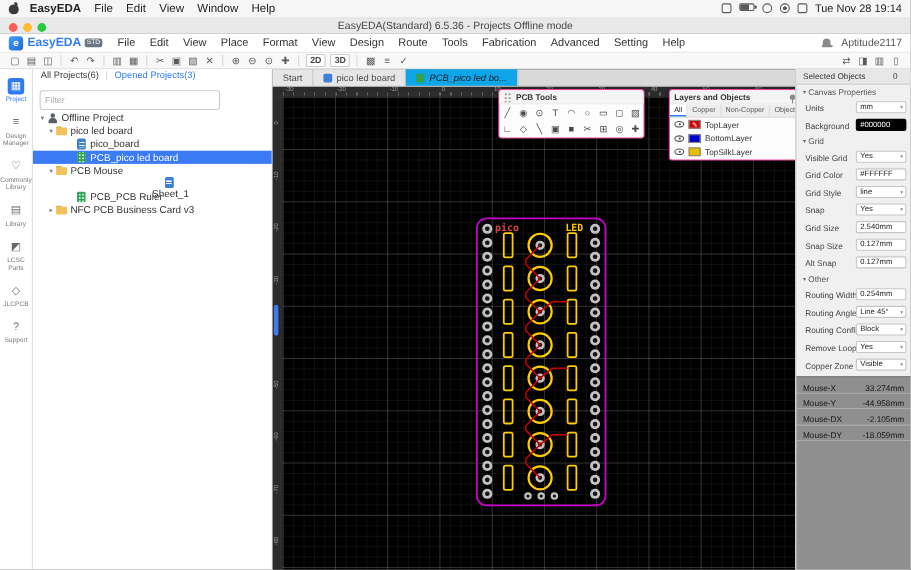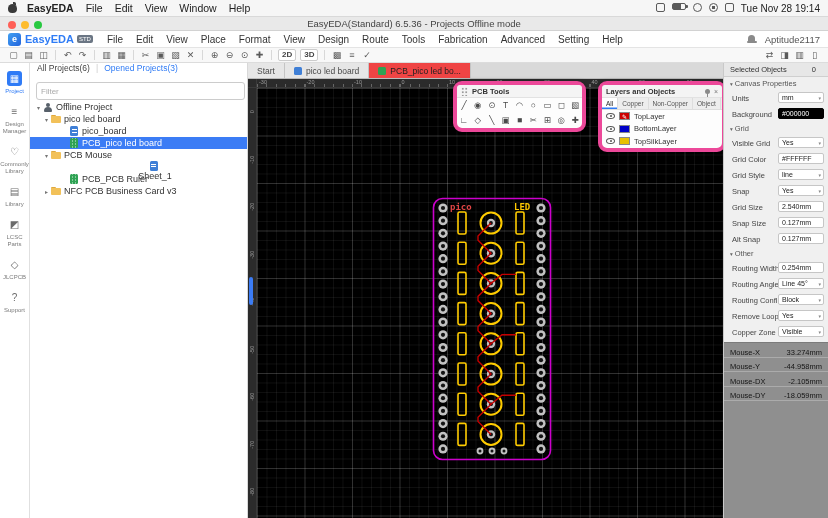--- a/index.html
+++ b/index.html
@@ -63,21 +63,21 @@
   .rail-item.active .rail-ic { background:#2f7bf6; color:#fff; }
   .rail-item.active .rail-label { color:#2f7bf6; }
 
   
   .project-panel { position:absolute; left:30px; top:63px; width:218px; bottom:0; background:#fff; border-right:1px solid #d8d8d8; }
   .pp-tabs { height:16px; display:flex; align-items:flex-start; padding:0 7px; gap:6px; font-size:8.5px; }
   .pp-tab-all { color:#444; }
   .pp-tab-div { color:#ccc; }
   .pp-tab-open { color:#2f7bf5; }
   .pp-filter { position:absolute; left:6px; right:8px; top:19px; height:13px; border:1px solid #ccc; border-radius:3px;
-    font-size:8px; padding:8px 4px; color:#333; font-family:"Liberation Sans",sans-serif; outline:none; width:209px; }
+    font-size:8px; padding:8px 4px; color:#333; font-family:"Liberation Sans",sans-serif; outline:none; width:164px; }
   .pp-filter::placeholder { color:#aaa; }
   .tree { position:absolute; left:0; right:0; top:38px; }
   .tree-row { height:12px; display:flex; align-items:center; font-size:9px; color:#333; }
   .tree-row.selected { background:#3b7cf5; color:#fff; }
   .tree-caret { width:9px; font-size:6px; color:#777; text-align:center; flex:none; }
   .tree-row.selected .tree-caret { color:#dce9ff; }
   .tree-label { margin-left:3px; white-space:nowrap; }
   .ic { width:10px; height:10px; position:relative; flex:none; }
   .ic-user::before { content:""; position:absolute; left:3px; top:0.5px; width:4px; height:4px; border-radius:50%; background:#57606a; }
   .ic-user::after { content:""; position:absolute; left:1px; top:5px; width:8px; height:4.5px; border-radius:4px 4px 1px 1px; background:#57606a; }
@@ -87,21 +87,21 @@
   .ic-sch::after { content:""; position:absolute; left:1.5px; right:1.5px; top:2.5px; height:5px;
     background:repeating-linear-gradient(#fff 0 1px, transparent 1px 2.5px); }
   .ic-pcb { background:#2fa254; border-radius:1.5px; width:8px; height:10px; margin:0 1px;
     background-image:radial-gradient(#d7f5e0 0.7px, transparent 0.9px); background-size:3px 3px; background-position:1px 1.5px; }
 
   
   .canvas-wrap { position:absolute; left:248px; top:63px; width:475px; bottom:0; background:#000; }
   .doc-tabs { position:absolute; left:0; top:0; right:0; height:16px; background:#d9d9d9; border-bottom:1px solid #bbb; display:flex; }
   .dtab { display:flex; align-items:center; gap:4px; padding:0 9px; font-size:8.5px; color:#4a4a4a;
     background:#e6e6e6; border-right:1px solid #c4c4c4; }
-  .dtab.active { background:#ef4444; color:#222; }
+  .dtab.active { background:#0ea5e9; color:#222;font-style:italic; }
   .tabicon { width:8px; height:8px; border-radius:1.5px; flex:none; }
   .tabicon.sch { background:#3f7fd6; }
   .tabicon.pcb { background:#2fa254; }
   .hruler { position:absolute; left:9px; right:0; top:16px; height:9px; background:#2b2b2b; border-bottom:1px solid #3a3a3a; overflow:hidden; display:flex; }
   .hruler span { width:47.5px; flex:none; font-size:5.5px; color:#9a9a9a; padding-left:2px;
     background:repeating-linear-gradient(90deg,#666 0 1px, transparent 1px 9.5px); background-size:100% 3px; background-position:0 100%; background-repeat:no-repeat; }
   .vruler { position:absolute; left:0; top:25px; width:9px; bottom:0; background:#2b2b2b; border-right:1px solid #3a3a3a; overflow:hidden; }
   .vruler span { display:block; height:47.5px; width:9px; font-size:5.5px; color:#9a9a9a; text-align:center;
     transform:rotate(-90deg); transform-origin:center; line-height:47.5px; }
   .ruler-corner { position:absolute; left:0; top:16px; width:9px; height:9px; background:#2b2b2b; border-right:1px solid #3a3a3a; border-bottom:1px solid #3a3a3a; }
@@ -109,35 +109,35 @@
     background-image:
       linear-gradient(rgba(255,255,255,.14) 1px, transparent 1px),
       linear-gradient(90deg, rgba(255,255,255,.14) 1px, transparent 1px),
       linear-gradient(rgba(255,255,255,.06) 1px, transparent 1px),
       linear-gradient(90deg, rgba(255,255,255,.06) 1px, transparent 1px);
     background-size:47.5px 47.5px, 47.5px 47.5px, 9.5px 9.5px, 9.5px 9.5px; }
   .vscroll-thumb { position:absolute; left:1px; top:214px; width:4px; height:28px; background:#3b7cf5; border-radius:2px; }
   #pcb-svg { position:absolute; left:175px; top:109px; }
 
   
-  .float-panel { position:absolute; background:#fdfdfd; border:4px solid #ec4899; border-radius:9px;
+  .float-panel { position:absolute; background:#fdfdfd; border:1px solid #ec4899; border-radius:3px;
     box-shadow:0 2px 6px rgba(0,0,0,.45); }
   .pcb-tools { left:205px; top:18px; width:133px; }
   .fp-head { height:13px; display:flex; align-items:center; padding:0 4px; border-bottom:1px solid #e2e2e2; background:#f4f4f4; border-radius:3px 3px 0 0; }
   .drag-dots { width:7px; height:9px; margin-right:4px;
     background-image:radial-gradient(#9a9a9a 0.8px, transparent 1px); background-size:3.5px 3.5px; }
   .fp-title { font-size:7.5px; font-weight:bold; color:#333; }
   .fp-head-icons { margin-left:auto; display:flex; align-items:center; gap:4px; }
   .pin-ic { width:5px; height:5px; border-radius:50%; background:#8a8a8a; position:relative; }
   .pin-ic::after { content:""; position:absolute; left:2px; top:4px; width:1px; height:4px; background:#8a8a8a; }
   .close-x { font-size:7px; color:#777; line-height:7px; }
   .tool-grid { display:grid; grid-template-columns:repeat(9,1fr); }
   .tool-cell { height:15px; text-align:center; font-size:8.5px; color:#4a4a4a; line-height:15px; }
 
-  .layers-panel { left:350px; top:18px; width:128px; }
+  .layers-panel { left:360px; top:18px; width:128px; }
   .lp-tabs { display:flex; border-bottom:1px solid #ddd; background:#ededed; }
   .lp-tab { font-size:6.5px; color:#555; padding:2px 4px; border-right:1px solid #ddd; }
   .lp-tab.active { background:#fff; color:#222; box-shadow:inset 0 -1.5px 0 #2f7bf5; }
   .layer-row { height:12.5px; display:flex; align-items:center; padding:0 4px; gap:4px; }
   .eye { width:9px; height:6px; border:1px solid #555; border-radius:50%; position:relative; flex:none; }
   .eye::after { content:""; position:absolute; left:2.5px; top:1px; width:2px; height:2px; border-radius:50%; background:#555; }
   .swatch { width:11px; height:8px; border:1px solid #888; flex:none; text-align:center; }
   .swatch .pencil { font-size:6px; color:#fff; line-height:8px; display:block; }
   .layer-name { font-size:7.5px; color:#333; }
 

